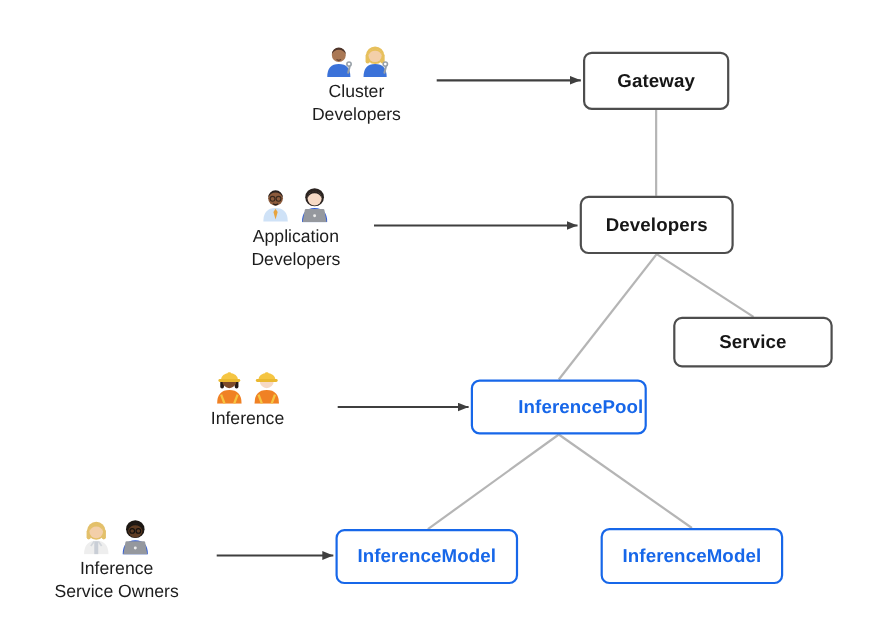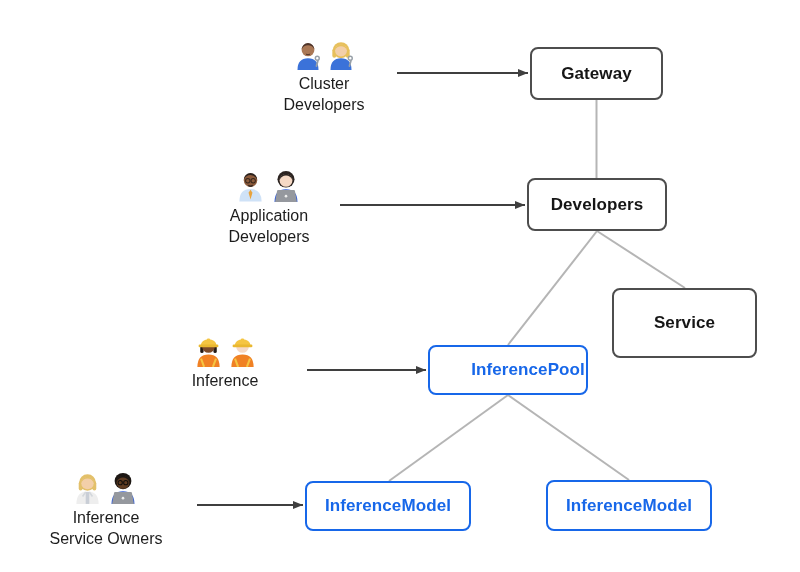--- a/index.html
+++ b/index.html
@@ -163,21 +163,21 @@
   </div>
 
   <div class="node dark" style="left:530px;top:47px;width:133px;height:53px;">
       <span>Gateway</span>
     </div>
 
   <div class="node dark" style="left:527px;top:178px;width:140px;height:53px;">
       <span>Developers</span>
     </div>
 
-  <div class="node dark" style="left:612px;top:288px;width:145px;height:70px;">
+  <div class="node dark" style="left:612px;top:288px;width:145px;height:46px;">
       <span>Service</span>
     </div>
 
   <div class="node blue" style="left:428px;top:345px;width:160px;height:50px;padding-left:40px;">
       <span>InferencePool</span>
     </div>
 
   <div class="node blue" style="left:305px;top:481px;width:166px;height:50px;">
       <span>InferenceModel</span>
     </div>

